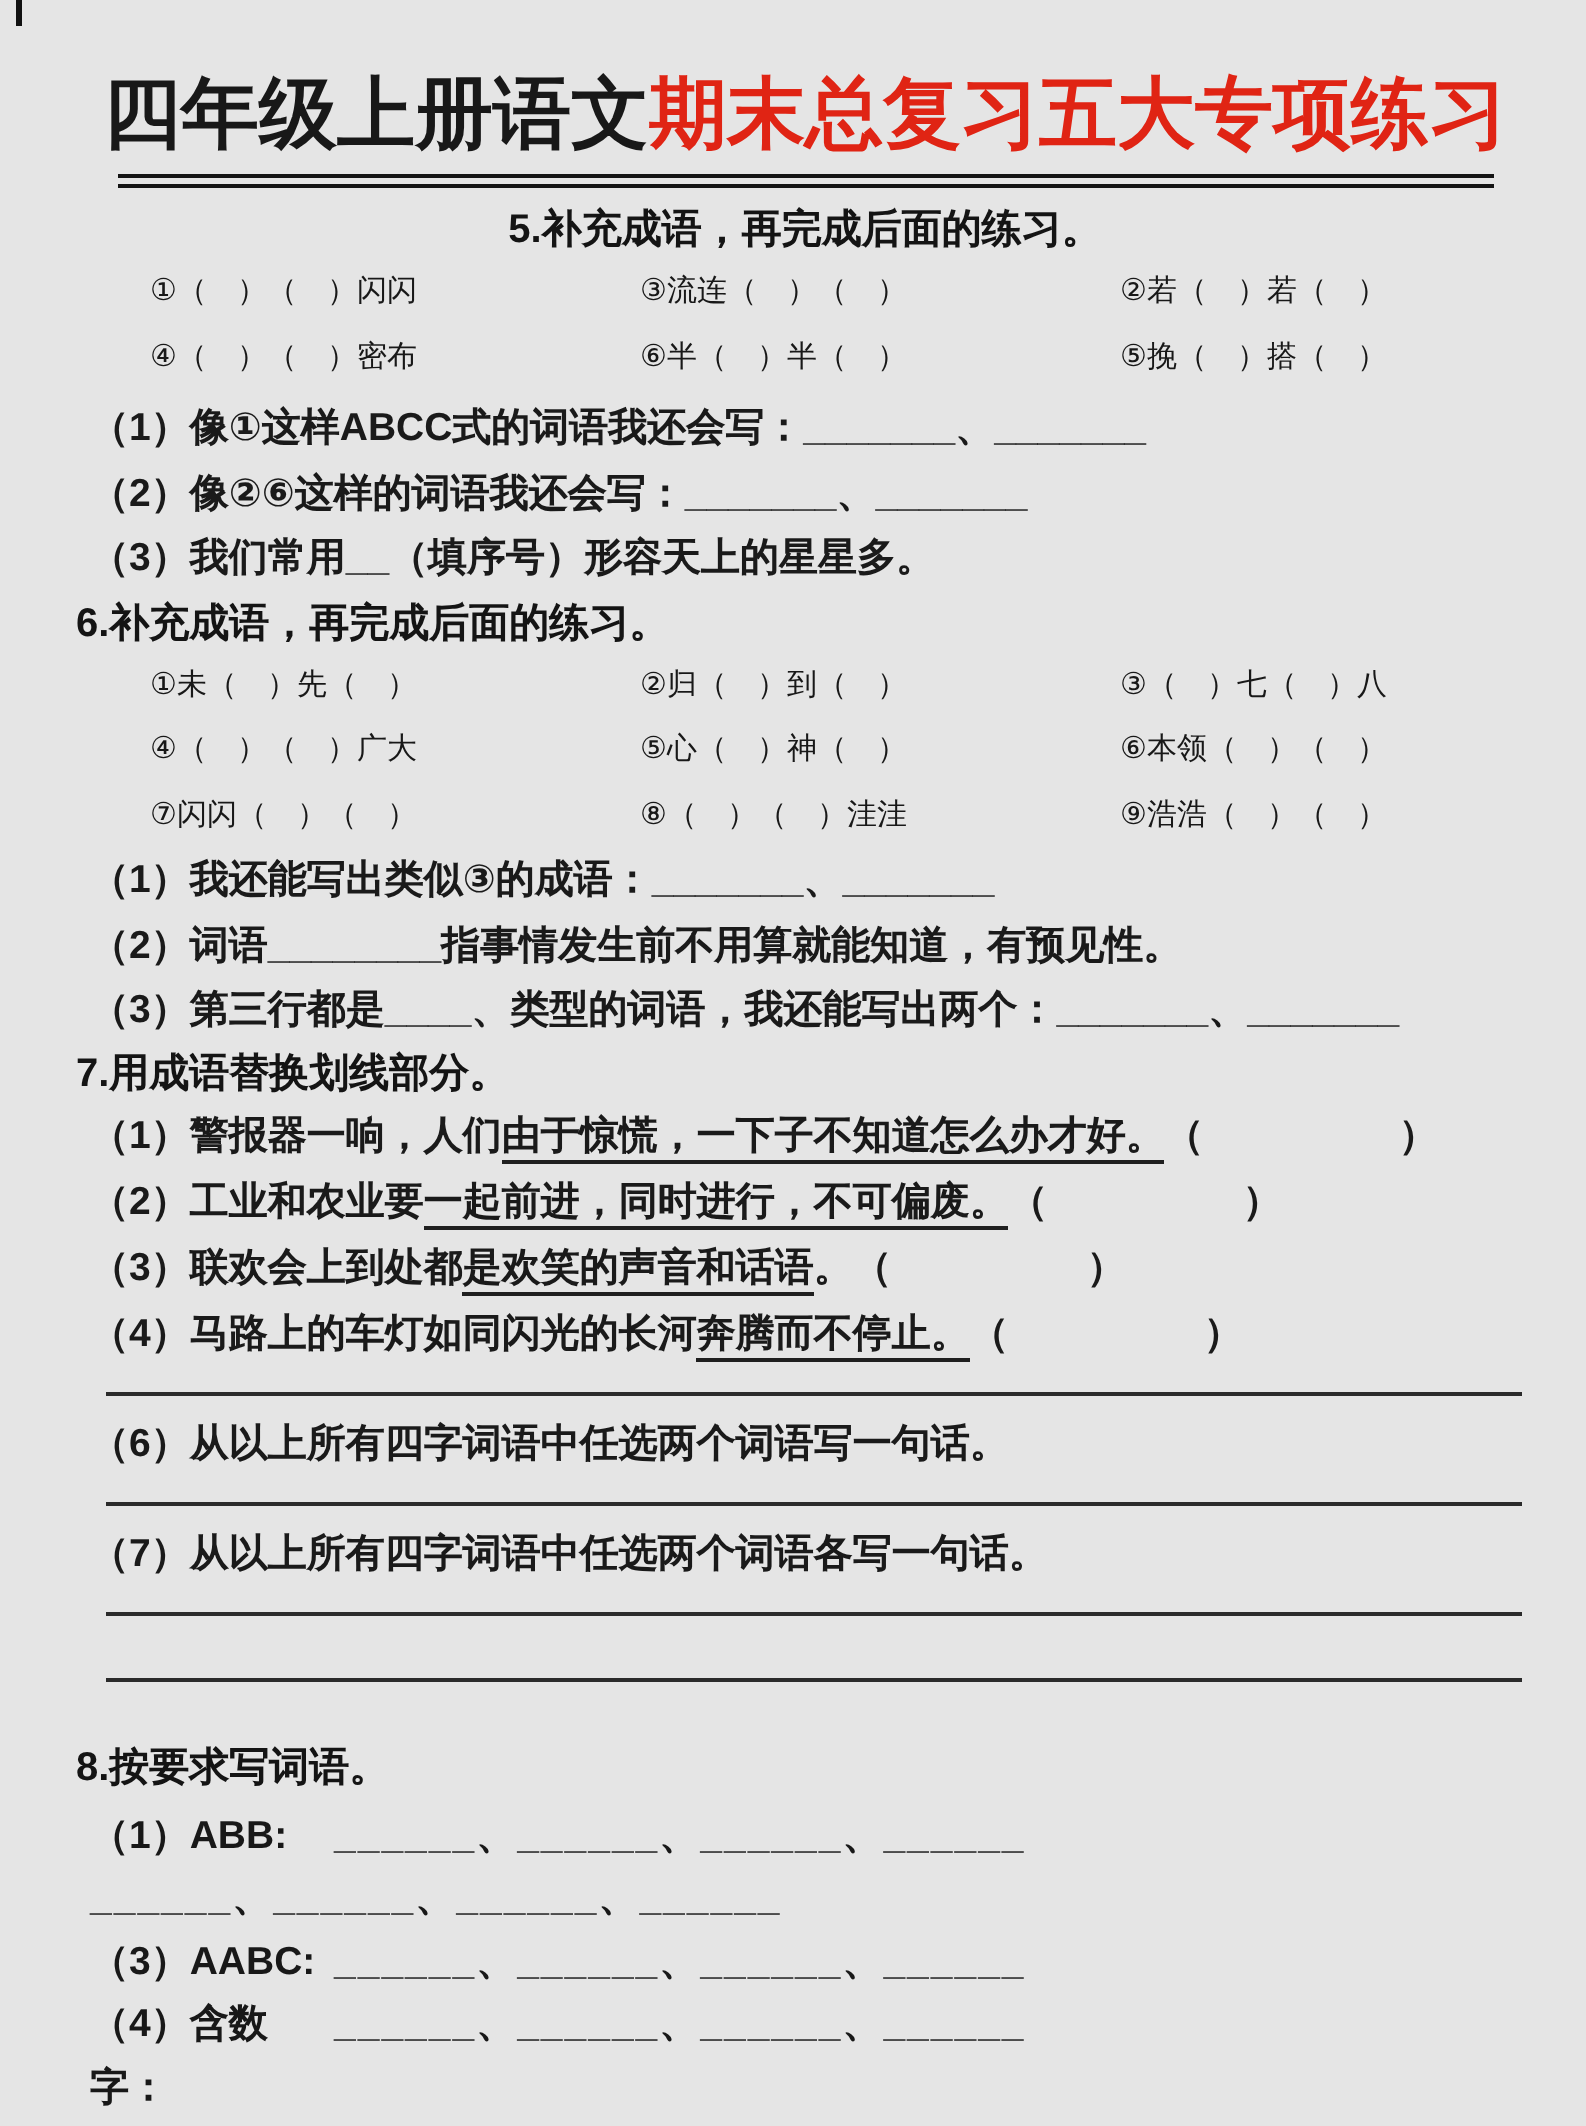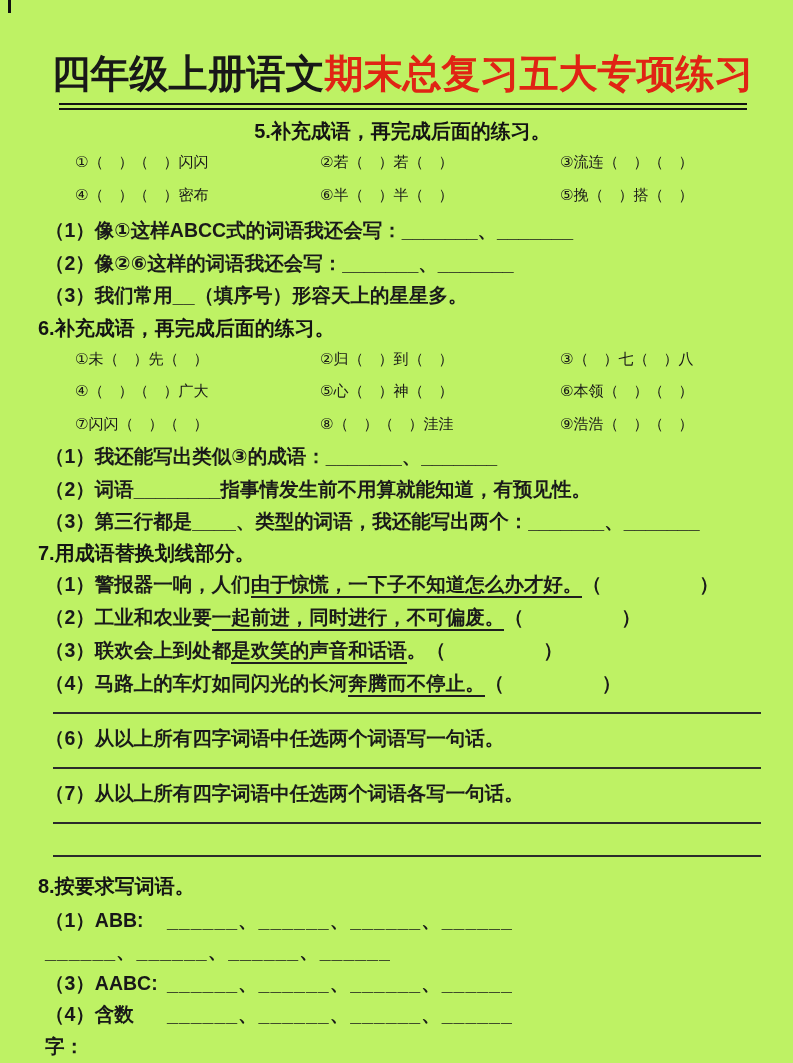--- a/index.html
+++ b/index.html
@@ -1,22 +1,22 @@
 <!DOCTYPE html>
 <html><head>
 <meta charset="utf-8">
 <style>
   html,body{margin:0;padding:0;background:#ffffff;}
   .sheet{
     position:relative;
     width:793px;height:1063px;
     box-sizing:border-box;
-    padding:48px 26px 0 38px;
+    padding:32px 26px 0 38px;
     overflow:hidden;
-    background:#bef264;
+    background:#e5e5e5;
     color:#181818;
     font-family:"Liberation Sans","DejaVu Sans",sans-serif;
   }
   .scan-artifact{position:absolute;left:8px;top:0;width:3px;height:13px;background:#111;}
   h1{
     margin:0;text-align:center;
     font-size:39px;line-height:52px;font-weight:bold;
     letter-spacing:0px;white-space:nowrap;
   }
   .dbl-line{
@@ -24,21 +24,21 @@
     height:3px;
     border-top:2.5px solid #141414;
     border-bottom:2px solid #141414;
   }
   h2{
     margin:0;font-size:20px;line-height:30px;font-weight:bold;color:#141414;
   }
   #s5-h{margin-top:6px;text-align:center;}
   #s6-h{margin-top:1px;}
   #s7-h{margin-top:0;}
-  #s8-h{margin-top:14px;}
+  #s8-h{margin-top:28px;}
   .grid-row{
     display:flex;margin-left:37px;line-height:32.5px;
     font-size:15px;font-weight:400;white-space:nowrap;
   }
   .grid-cell:nth-child(1){width:245px;flex:none;}
   .grid-cell:nth-child(2){width:240px;flex:none;}
   .grid-cell:nth-child(3){flex:1;}
   .items{margin-left:7px;}
   #s5-items{margin-top:3px;}
   .item-line{
@@ -66,22 +66,22 @@
   <header>
     <h1><span>四年级上册语文</span><span style="color: rgb(224, 36, 20);">期末总复习五大专项练习</span></h1>
     <div class="dbl-line"></div>
   </header>
 
   <section>
     <h2 id="s5-h">5.补充成语，再完成后面的练习。</h2>
     <div class="grid" id="s5-grid">
         <div class="grid-row">
           <span class="grid-cell">①（　）（　）闪闪</span>
+          <span class="grid-cell">③流连（　）（　）</span>
           <span class="grid-cell">②若（　）若（　）</span>
-          <span class="grid-cell">③流连（　）（　）</span>
         </div>
         <div class="grid-row">
           <span class="grid-cell">④（　）（　）密布</span>
           <span class="grid-cell">⑥半（　）半（　）</span>
           <span class="grid-cell">⑤挽（　）搭（　）</span>
         </div>
       </div>
     <div class="items" id="s5-items">
         <div class="item-line">（1）像①这样ABCC式的词语我还会写：_______、_______</div>
         <div class="item-line">（2）像②⑥这样的词语我还会写：_______、_______</div>

